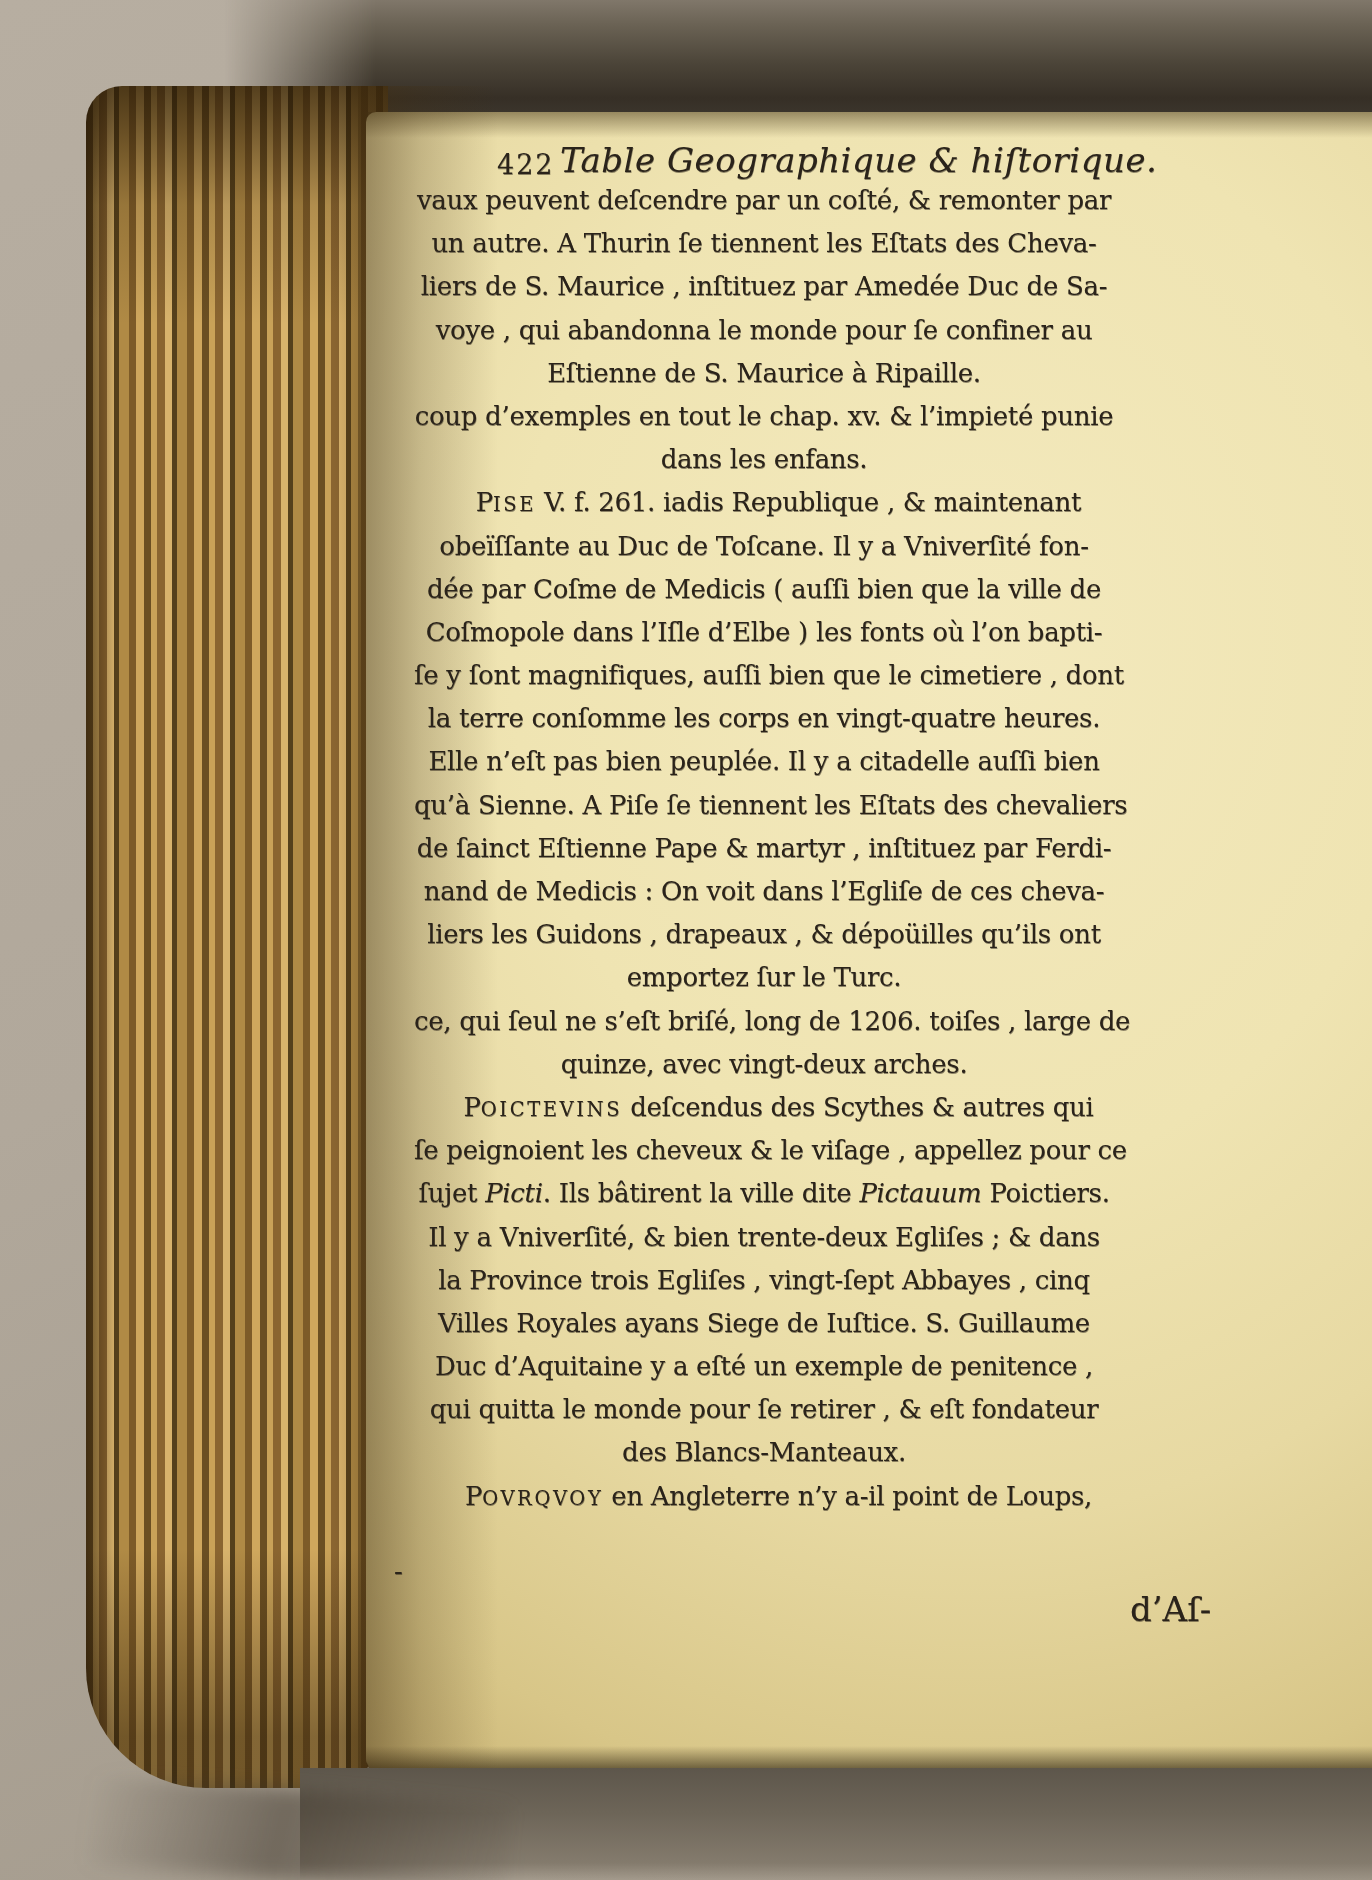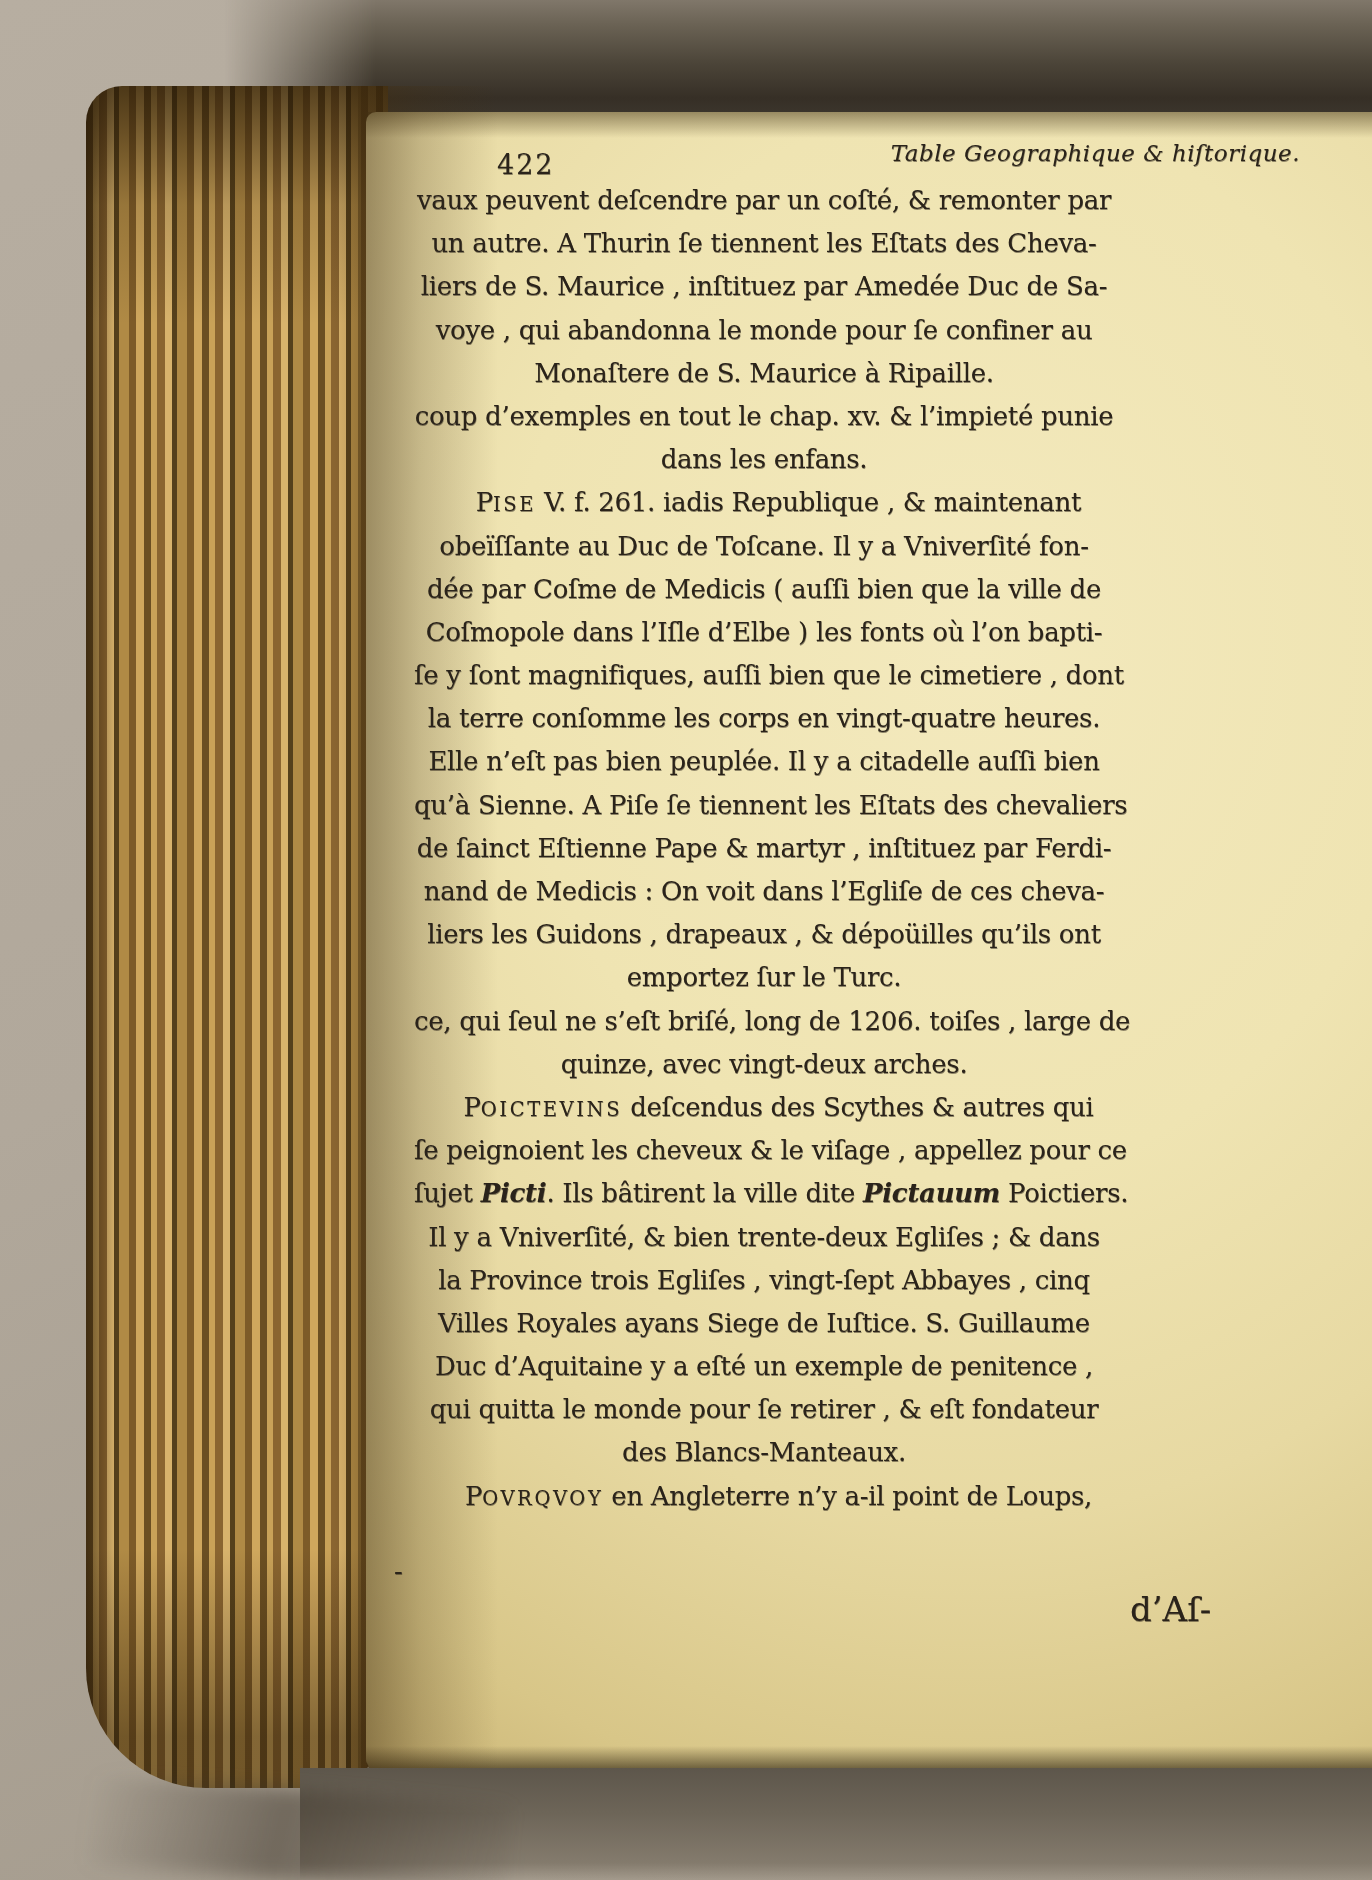--- a/index.html
+++ b/index.html
@@ -56,28 +56,28 @@
   
   .floor{position:absolute;left:300px;top:1768px;width:1072px;height:112px;
     background:linear-gradient(180deg,#5d564b 0%,#6d6558 40%,#847b6d 85%,rgba(132,123,109,0) 100%);}
   .floor-left{position:absolute;left:90px;top:1790px;width:420px;height:90px;
     background:linear-gradient(100deg,rgba(70,62,50,0) 0%,rgba(60,52,42,.5) 45%,rgba(60,52,42,.05) 100%);
     filter:blur(9px);transform:rotate(4deg);}
   
   .ink{color:#2a231a;text-shadow:.4px .5px .5px rgba(43,36,26,.5);}
   .page-number{position:absolute;left:497px;top:149px;font-size:27px;letter-spacing:2px;}
   .running-title{
-    position:absolute;left:560px;top:140px;width:740px;text-align:right;
-    font-style:italic;font-size:23px;letter-spacing:.5px;
+    position:absolute;left:560px;top:140px;width:740px;text-align:left;
+    font-style:italic;font-size:34px;letter-spacing:.5px;
   }
   .text-block{position:absolute;left:414px;top:179px;width:700px;}
   .line{height:43.2px;line-height:43.2px;white-space:nowrap;font-size:26px;letter-spacing:-.3px;text-align:center;}
   .line.ind{padding-left:29px;}
   .sc{font-size:19.5px;letter-spacing:2.6px;}
-  .it{font-style:italic;font-weight:bold;}
+  .it{font-style:italic;}
   .margin-mark{position:absolute;left:394px;top:1556px;font-size:26px;}
   .catchword{position:absolute;left:1130px;top:1589px;width:180px;text-align:left;font-size:34px;}
 </style>
 </head>
 <body>
 
 <div id="canvas">
   <div class="top-band"></div>
 
   <div class="book">
@@ -90,21 +90,21 @@
   <div class="floor-left"></div>
 
   <div class="page-number ink">422</div>
   <div class="running-title ink">Table Geographique &amp; hiſtorique.</div>
 
   <div class="text-block ink">
       <div class="line"><span>vaux peuvent deſcendre par un coſté, &amp; remonter par</span></div>
       <div class="line"><span>un autre.  A Thurin ſe tiennent les Eſtats des Cheva-</span></div>
       <div class="line"><span>liers de S. Maurice , inſtituez par Amedée Duc de Sa-</span></div>
       <div class="line"><span>voye , qui abandonna le monde pour ſe confiner au</span></div>
-      <div class="line"><span>Monaſtere de S. Maurice à Ripaille.</span></div>
+      <div class="line"><span>Eſtienne de S. Maurice à Ripaille.</span></div>
       <div class="line"><span>coup d’exemples en tout le chap. xv. &amp; l’impieté punie</span></div>
       <div class="line"><span>dans les enfans.</span></div>
       <div class="line ind"><span>P</span><span class="sc">ISE</span><span> V. f. 261. iadis Republique , &amp; maintenant</span></div>
       <div class="line"><span>obeïſſante au Duc de Toſcane.  Il y a Vniverſité fon-</span></div>
       <div class="line"><span>dée par Coſme de Medicis ( auſſi bien que la ville de</span></div>
       <div class="line"><span>Coſmopole dans l’Iſle d’Elbe ) les fonts où l’on bapti-</span></div>
       <div class="line"><span>ſe y ſont magnifiques, auſſi bien que le cimetiere , dont</span></div>
       <div class="line"><span>la terre conſomme les corps en vingt-quatre heures.</span></div>
       <div class="line"><span>Elle n’eſt pas bien peuplée.  Il y a citadelle auſſi bien</span></div>
       <div class="line"><span>qu’à Sienne.  A Piſe ſe tiennent les Eſtats des chevaliers</span></div>

